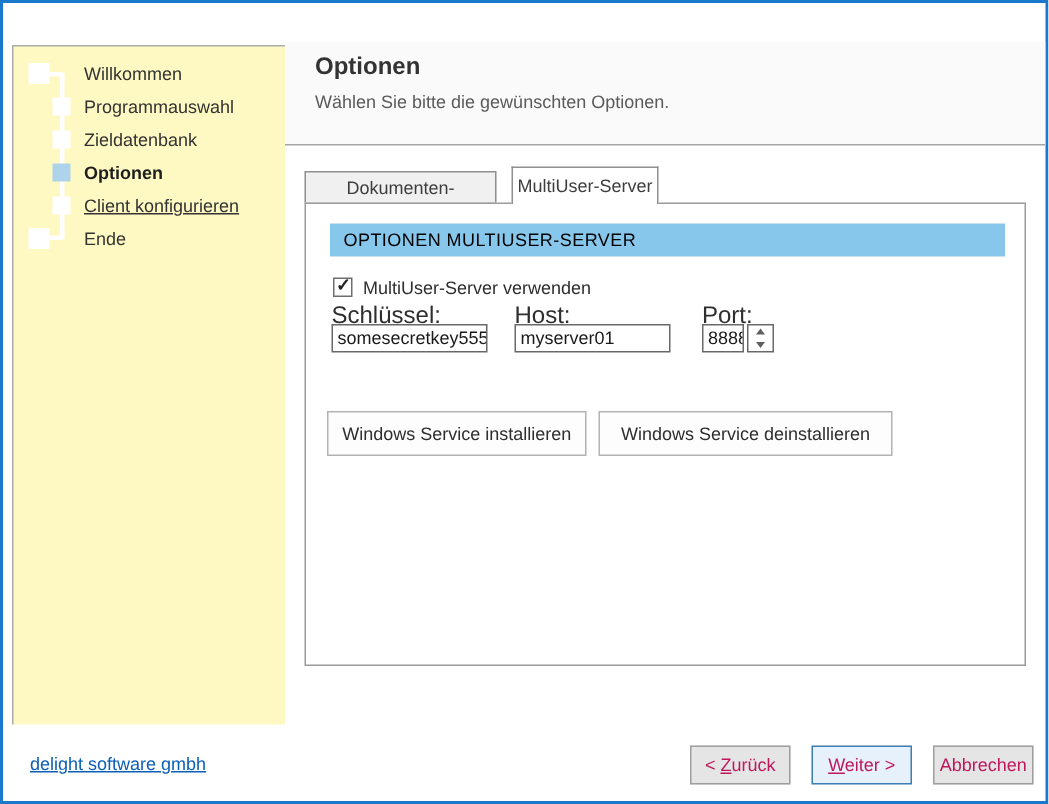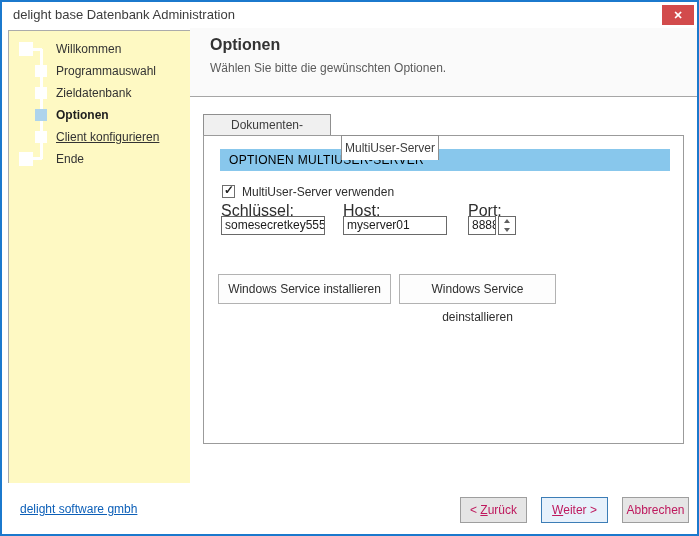--- a/index.html
+++ b/index.html
@@ -40,21 +40,21 @@
   .sq-big { width:14px; height:14px; left:10px; }
   .sq-small { width:12px; height:12px; left:26px; }
   .sq-active { background:#aed4ec; }
 
   
   .tab {
     position:absolute; text-align:center; font-size:12px; color:#3d3d3d;
     border:1px solid #8f8f8f; cursor:pointer;
   }
   .tab-inactive { left:201px; top:112px; width:128px; height:22px; line-height:21px; background:#f0f0f0; z-index:1; }
-  .tab-active  { left:339px; top:109px; width:98px; height:25px; line-height:24px; background:#ffffff; border-bottom:none; z-index:3;margin-top:24px; }
+  .tab-active  { left:339px; top:109px; width:98px; height:25px; line-height:24px; background:#ffffff; border-bottom:none; z-index:3; }
 
   
   .panel {
     position:absolute; left:201px; top:133px; width:481px; height:309px;
     background:#ffffff; border:1px solid #9b9b9b; z-index:2;
   }
   .banner {
     position:absolute; left:16px; top:13px; width:450px; height:22px;
     background:#88c7ec; color:#000000; font-size:12px; line-height:22px; padding-left:9px;
     letter-spacing:0.3px;
@@ -80,21 +80,21 @@
   .spin-half { position:absolute; left:0; width:16px; height:8px; display:flex; align-items:center; justify-content:center; cursor:pointer; }
   .spin-up { top:0; } .spin-down { bottom:0; }
   .tri-up { width:0; height:0; border-left:3px solid transparent; border-right:3px solid transparent; border-bottom:4px solid #5f5f5f; }
   .tri-down { width:0; height:0; border-left:3px solid transparent; border-right:3px solid transparent; border-top:4px solid #5f5f5f; }
 
   .svc-btn {
     position:absolute; top:138px; height:30px; background:#fdfdfd; border:1px solid #b2b2b2;
     font-size:12px; color:#2e2e2e; text-align:center; line-height:28px; cursor:pointer;
   }
   .svc-install { left:14px; width:173px; }
-  .svc-uninstall { left:195px; width:157px; }
+  .svc-uninstall { left:195px; width:196px; }
 
   
   .footer-link {
     position:absolute; left:18px; top:500px; font-size:12px;
     color:#0c5fb8; text-decoration:underline; cursor:pointer;
   }
   .btn-win {
     position:absolute; top:495px; width:67px; height:26px;
     background:#e5e5e5; border:1px solid #9e9e9e;
     font-size:12px; color:#be185d; text-align:center; line-height:24px; cursor:pointer; white-space:nowrap;
@@ -103,26 +103,20 @@
   .btn-next { left:539px; background:#e7f1fb; border-color:#3c7db6; }
   .btn-cancel { left:620px; }
   .mn { text-decoration:underline; }
 </style>
 </head>
 <body>
 
 <div class="window">
   <div class="canvas">
 
-    <div class="titlebar">
-      <div class="titlebar-text">delight base Datenbank Administration</div>
-      <div class="close-btn">
-        <span>✕</span>
-      </div>
-    </div>
 
     <div class="header">
       <div class="header-title">Optionen</div>
       <div class="header-subtitle">Wählen Sie bitte die gewünschten Optionen.</div>
     </div>
 
     <div class="sidebar">
       <div class="tree-vline"></div>
       <div class="tree-conn" style="top:17px;"></div>
       <div class="tree-conn" style="top:126px;"></div>

